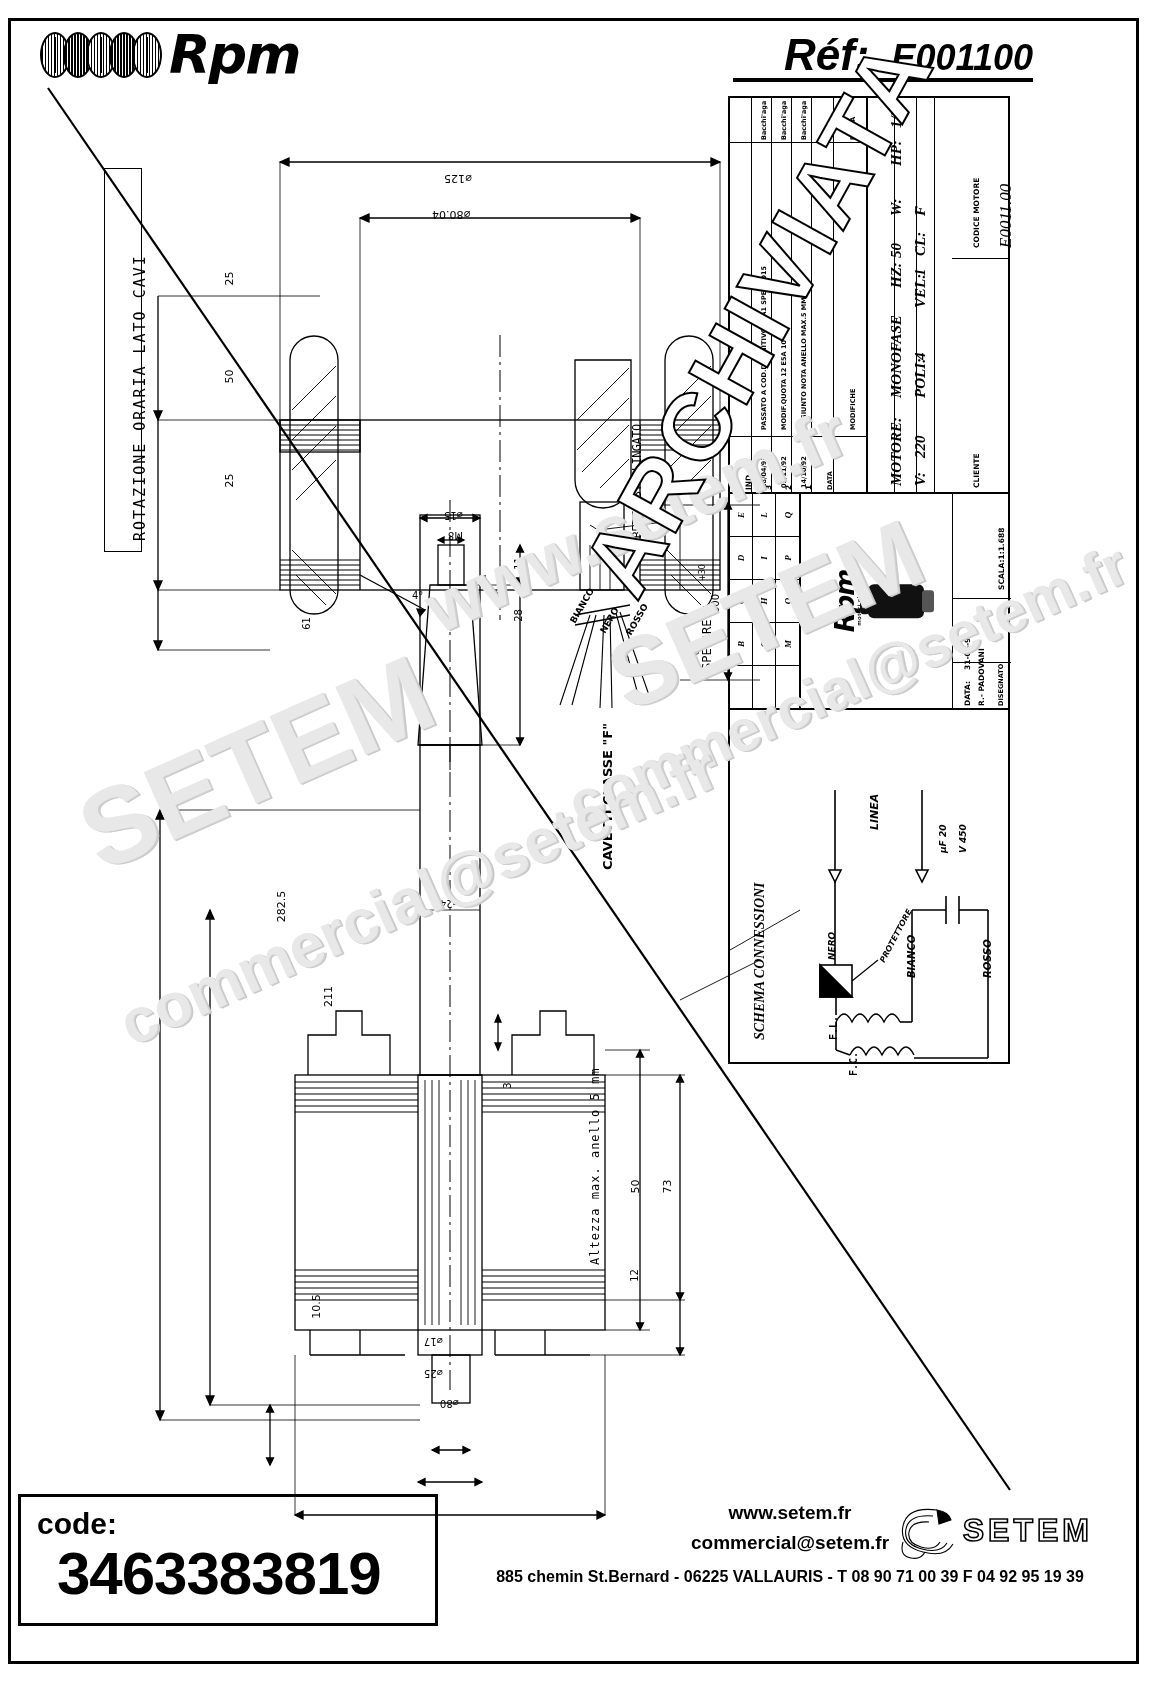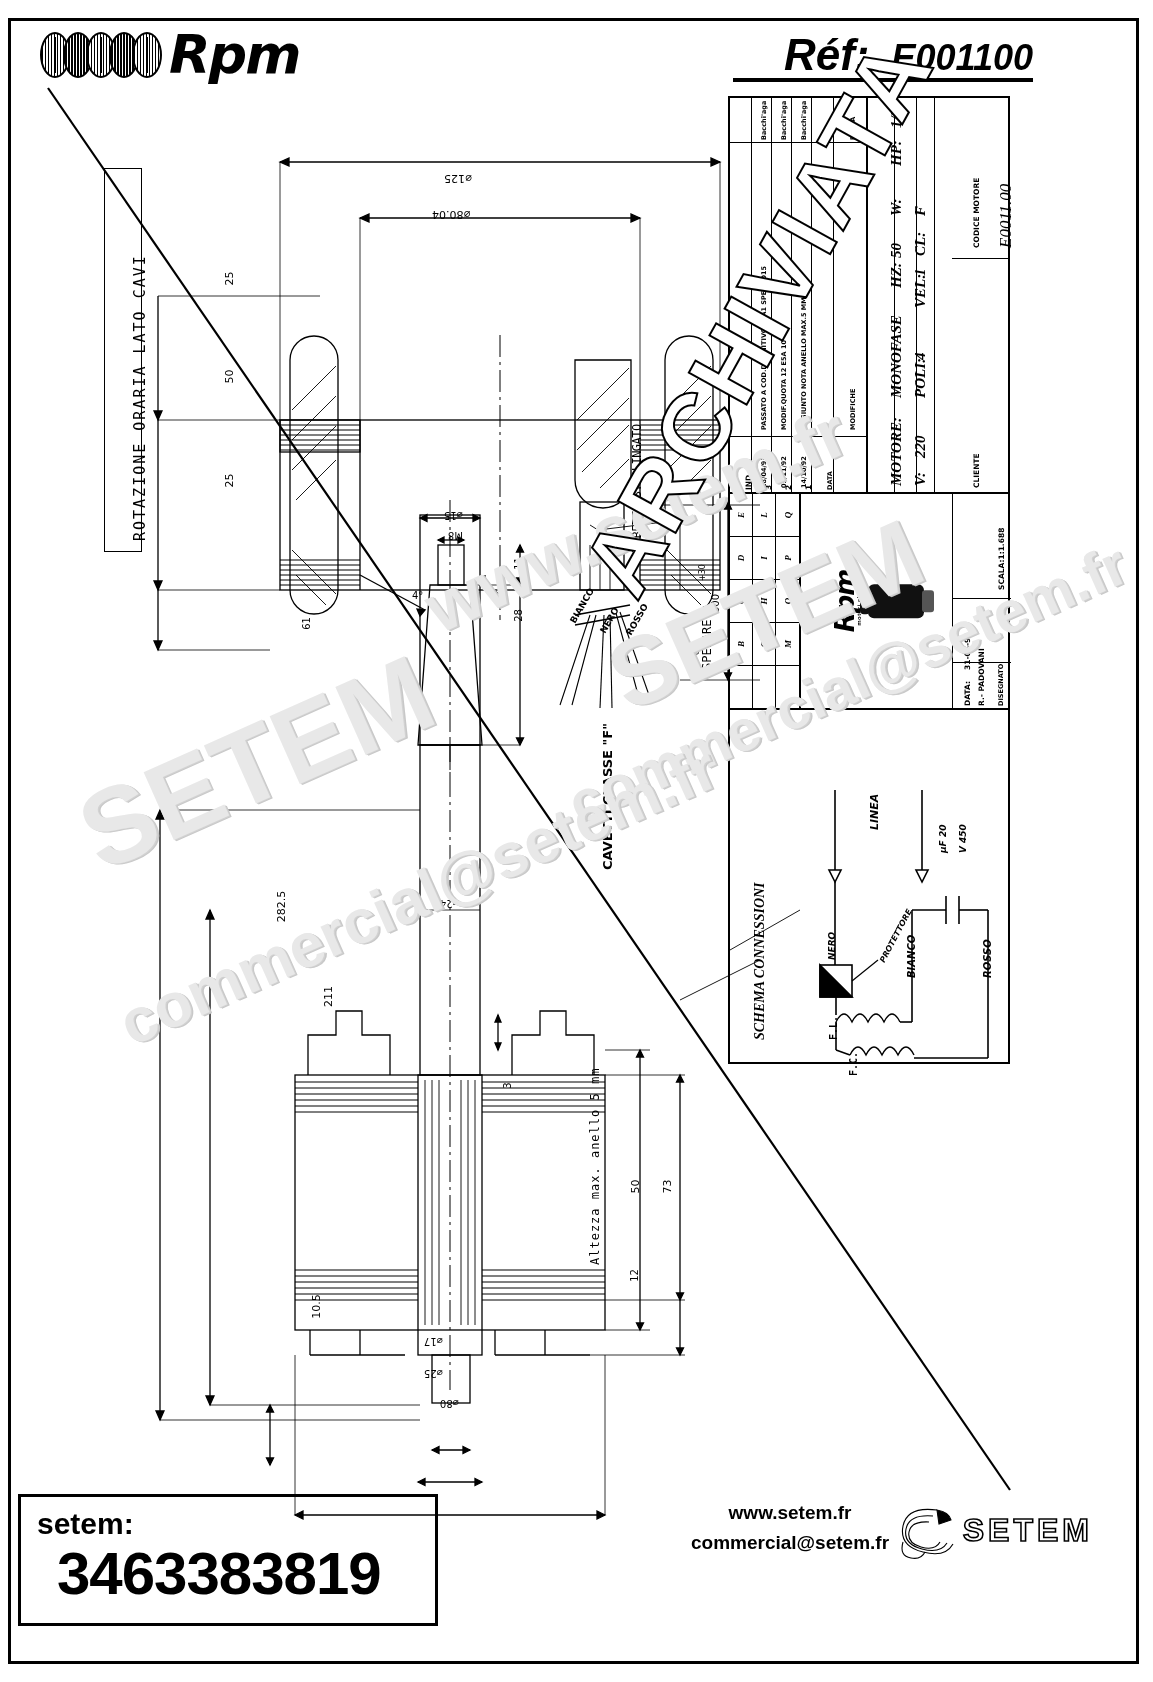--- a/index.html
+++ b/index.html
@@ -571,26 +571,27 @@
 </div>
 
 <div class="wm wm3">www.setem.fr</div>
 <div class="wm wm5">SETEM</div>
 <div class="wm wm4">commercial@setem.fr</div>
 <div class="wm wm1">SETEM</div>
 <div class="wm wm2">commercial@setem.fr</div>
 <div class="archiv">ARCHIVIATA</div>
 
 <div class="codebox">
-  <div class="k">setem:</div>
+  <div class="k">code:</div>
   <div class="v">3463383819</div>
 </div>
 <div class="footinfo">
   <div class="w">www.setem.fr</div>
   <div class="w">commercial@setem.fr</div>
+  <div class="a">885 chemin St.Bernard  -  06225 VALLAURIS  -  T 08 90 71 00 39   F 04 92 95 19 39</div>
 </div>
 <div class="setemlogo">
   <svg width="70" height="60">
     <g stroke="#000" fill="none" stroke-width="1.1">
       <path d="M44 10 q-30 -4 -34 16 q-4 20 20 26 q22 6 30 -8"></path>
       <path d="M40 16 q-24 -2 -27 13 q-3 15 16 20 q18 5 25 -6"></path>
       <path d="M36 22 q-18 -1 -20 10 q-2 11 12 15 q14 4 19 -5"></path>
       <path d="M44 10 q12 2 14 10 l-12 4 z" fill="#000"></path>
       <path d="M10 42 q-4 14 8 16 q10 2 14 -6"></path>
     </g>

